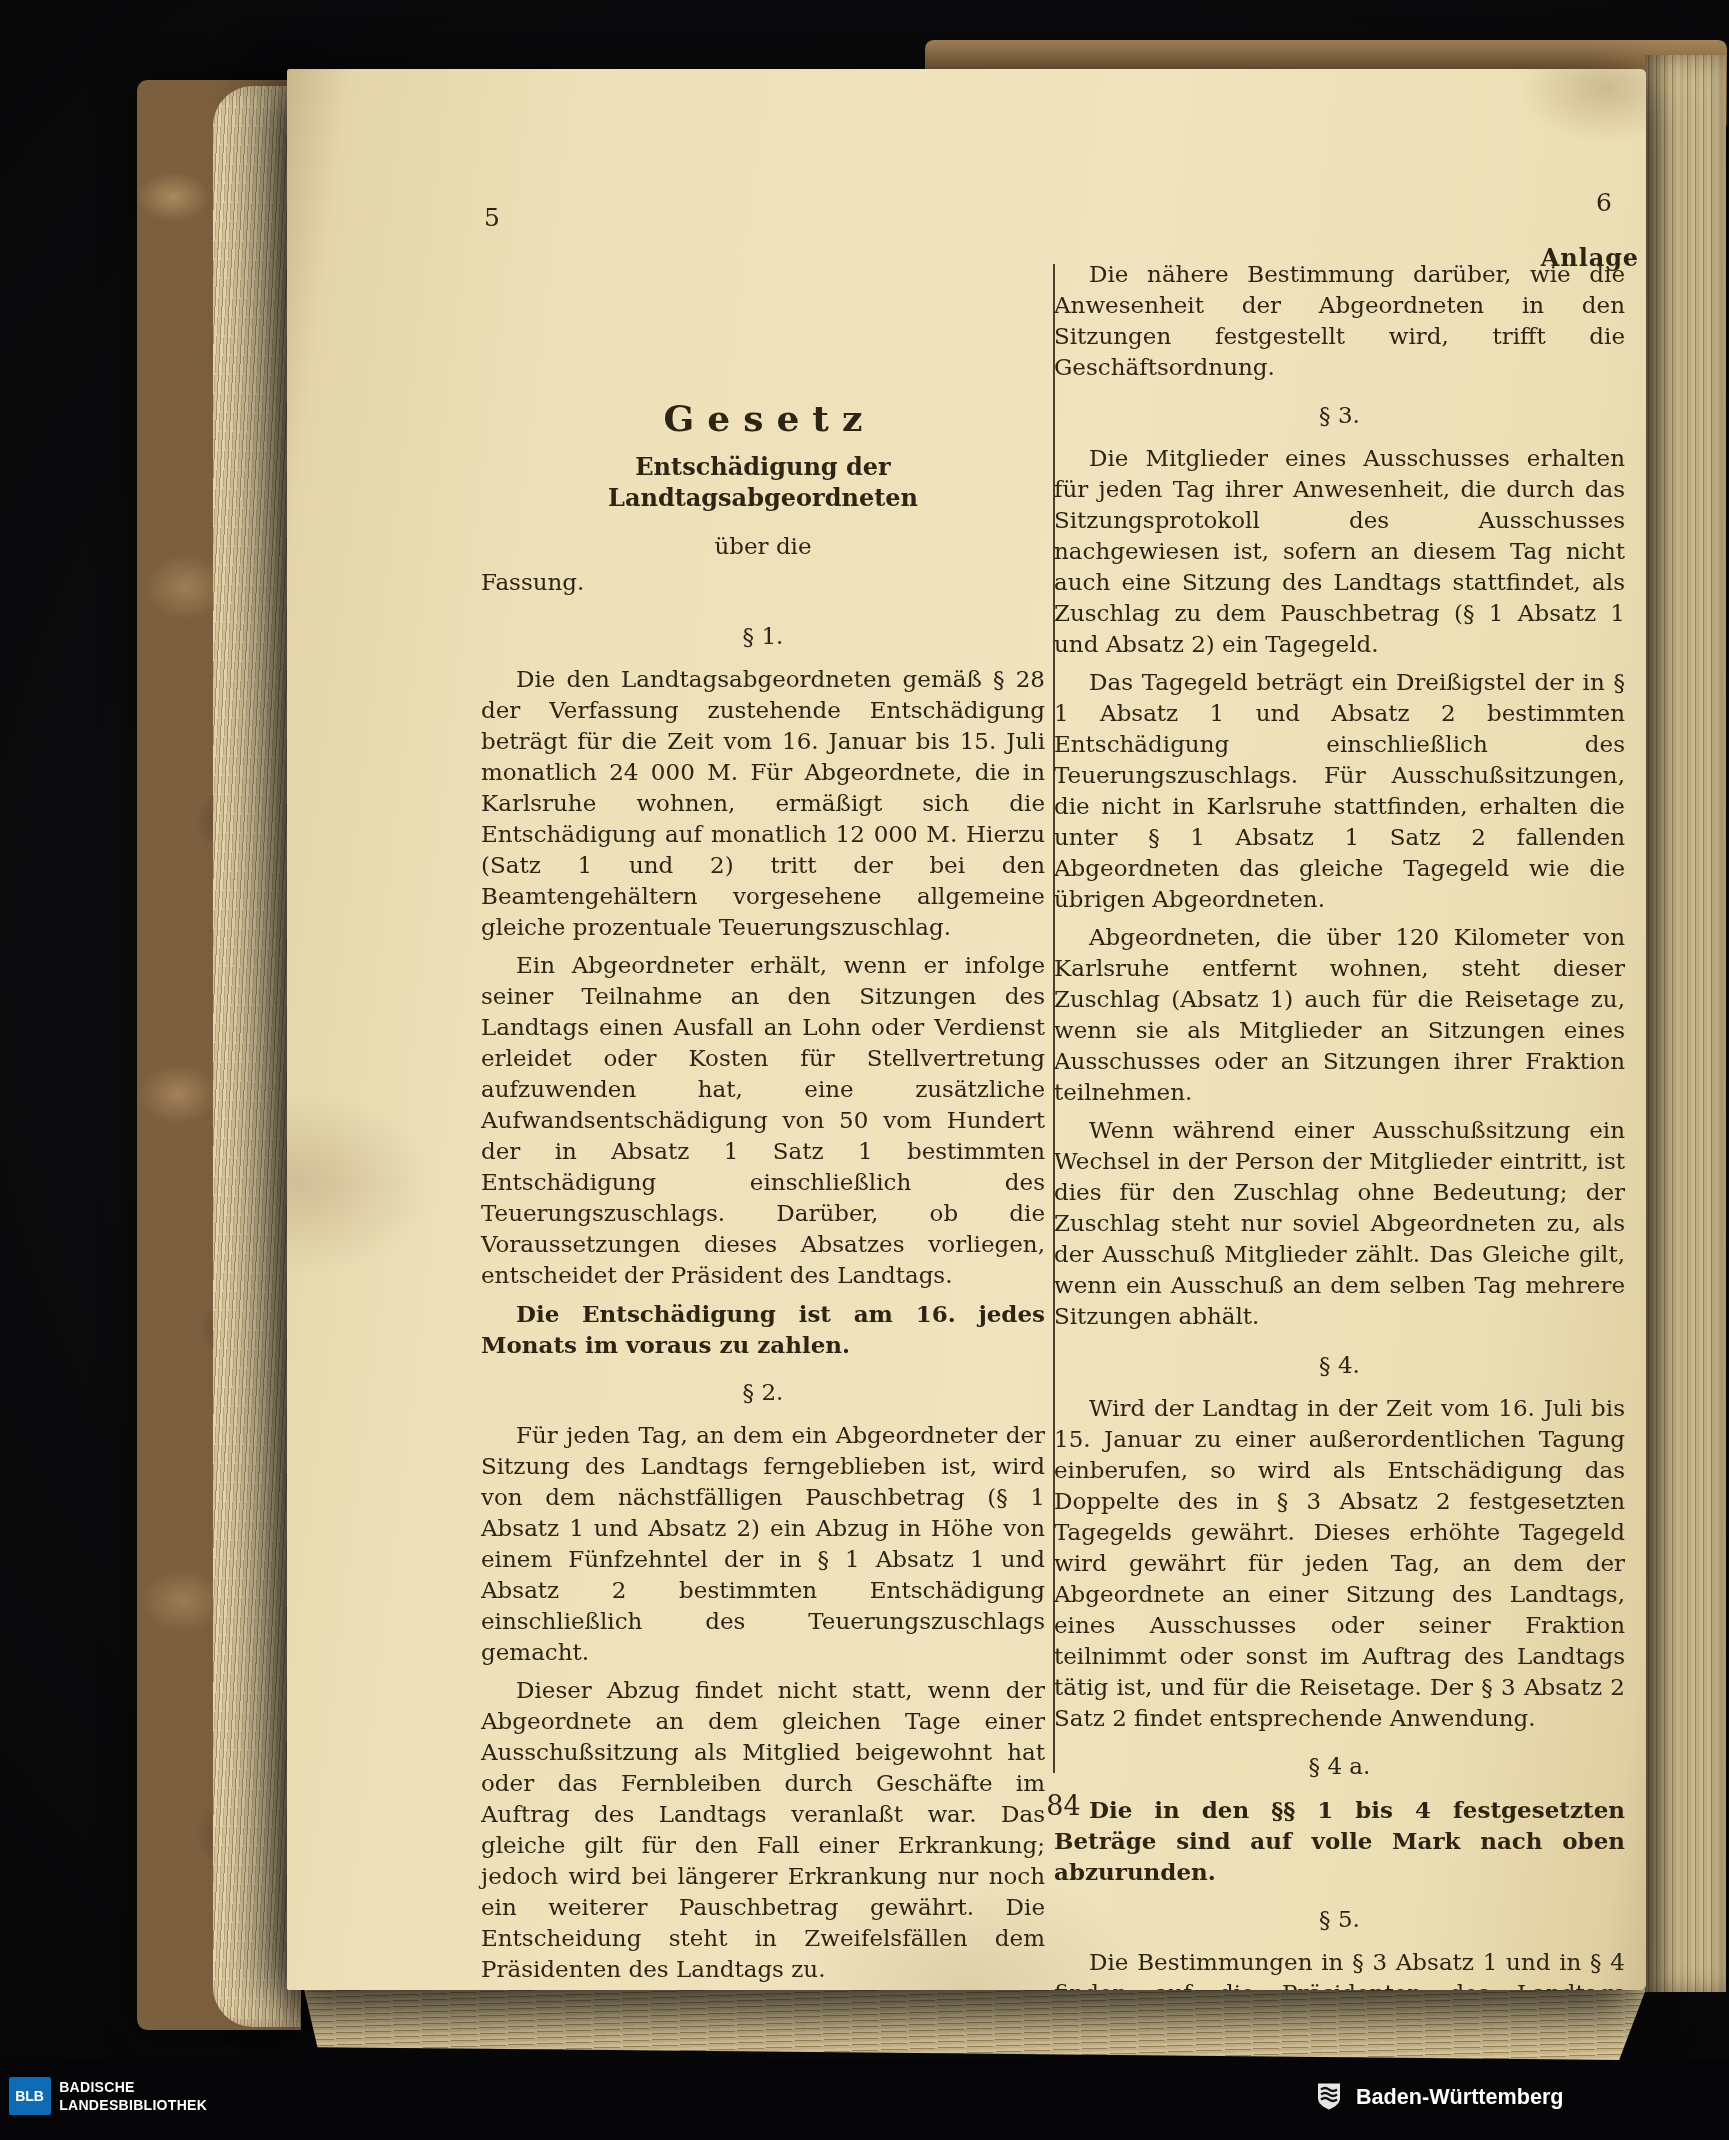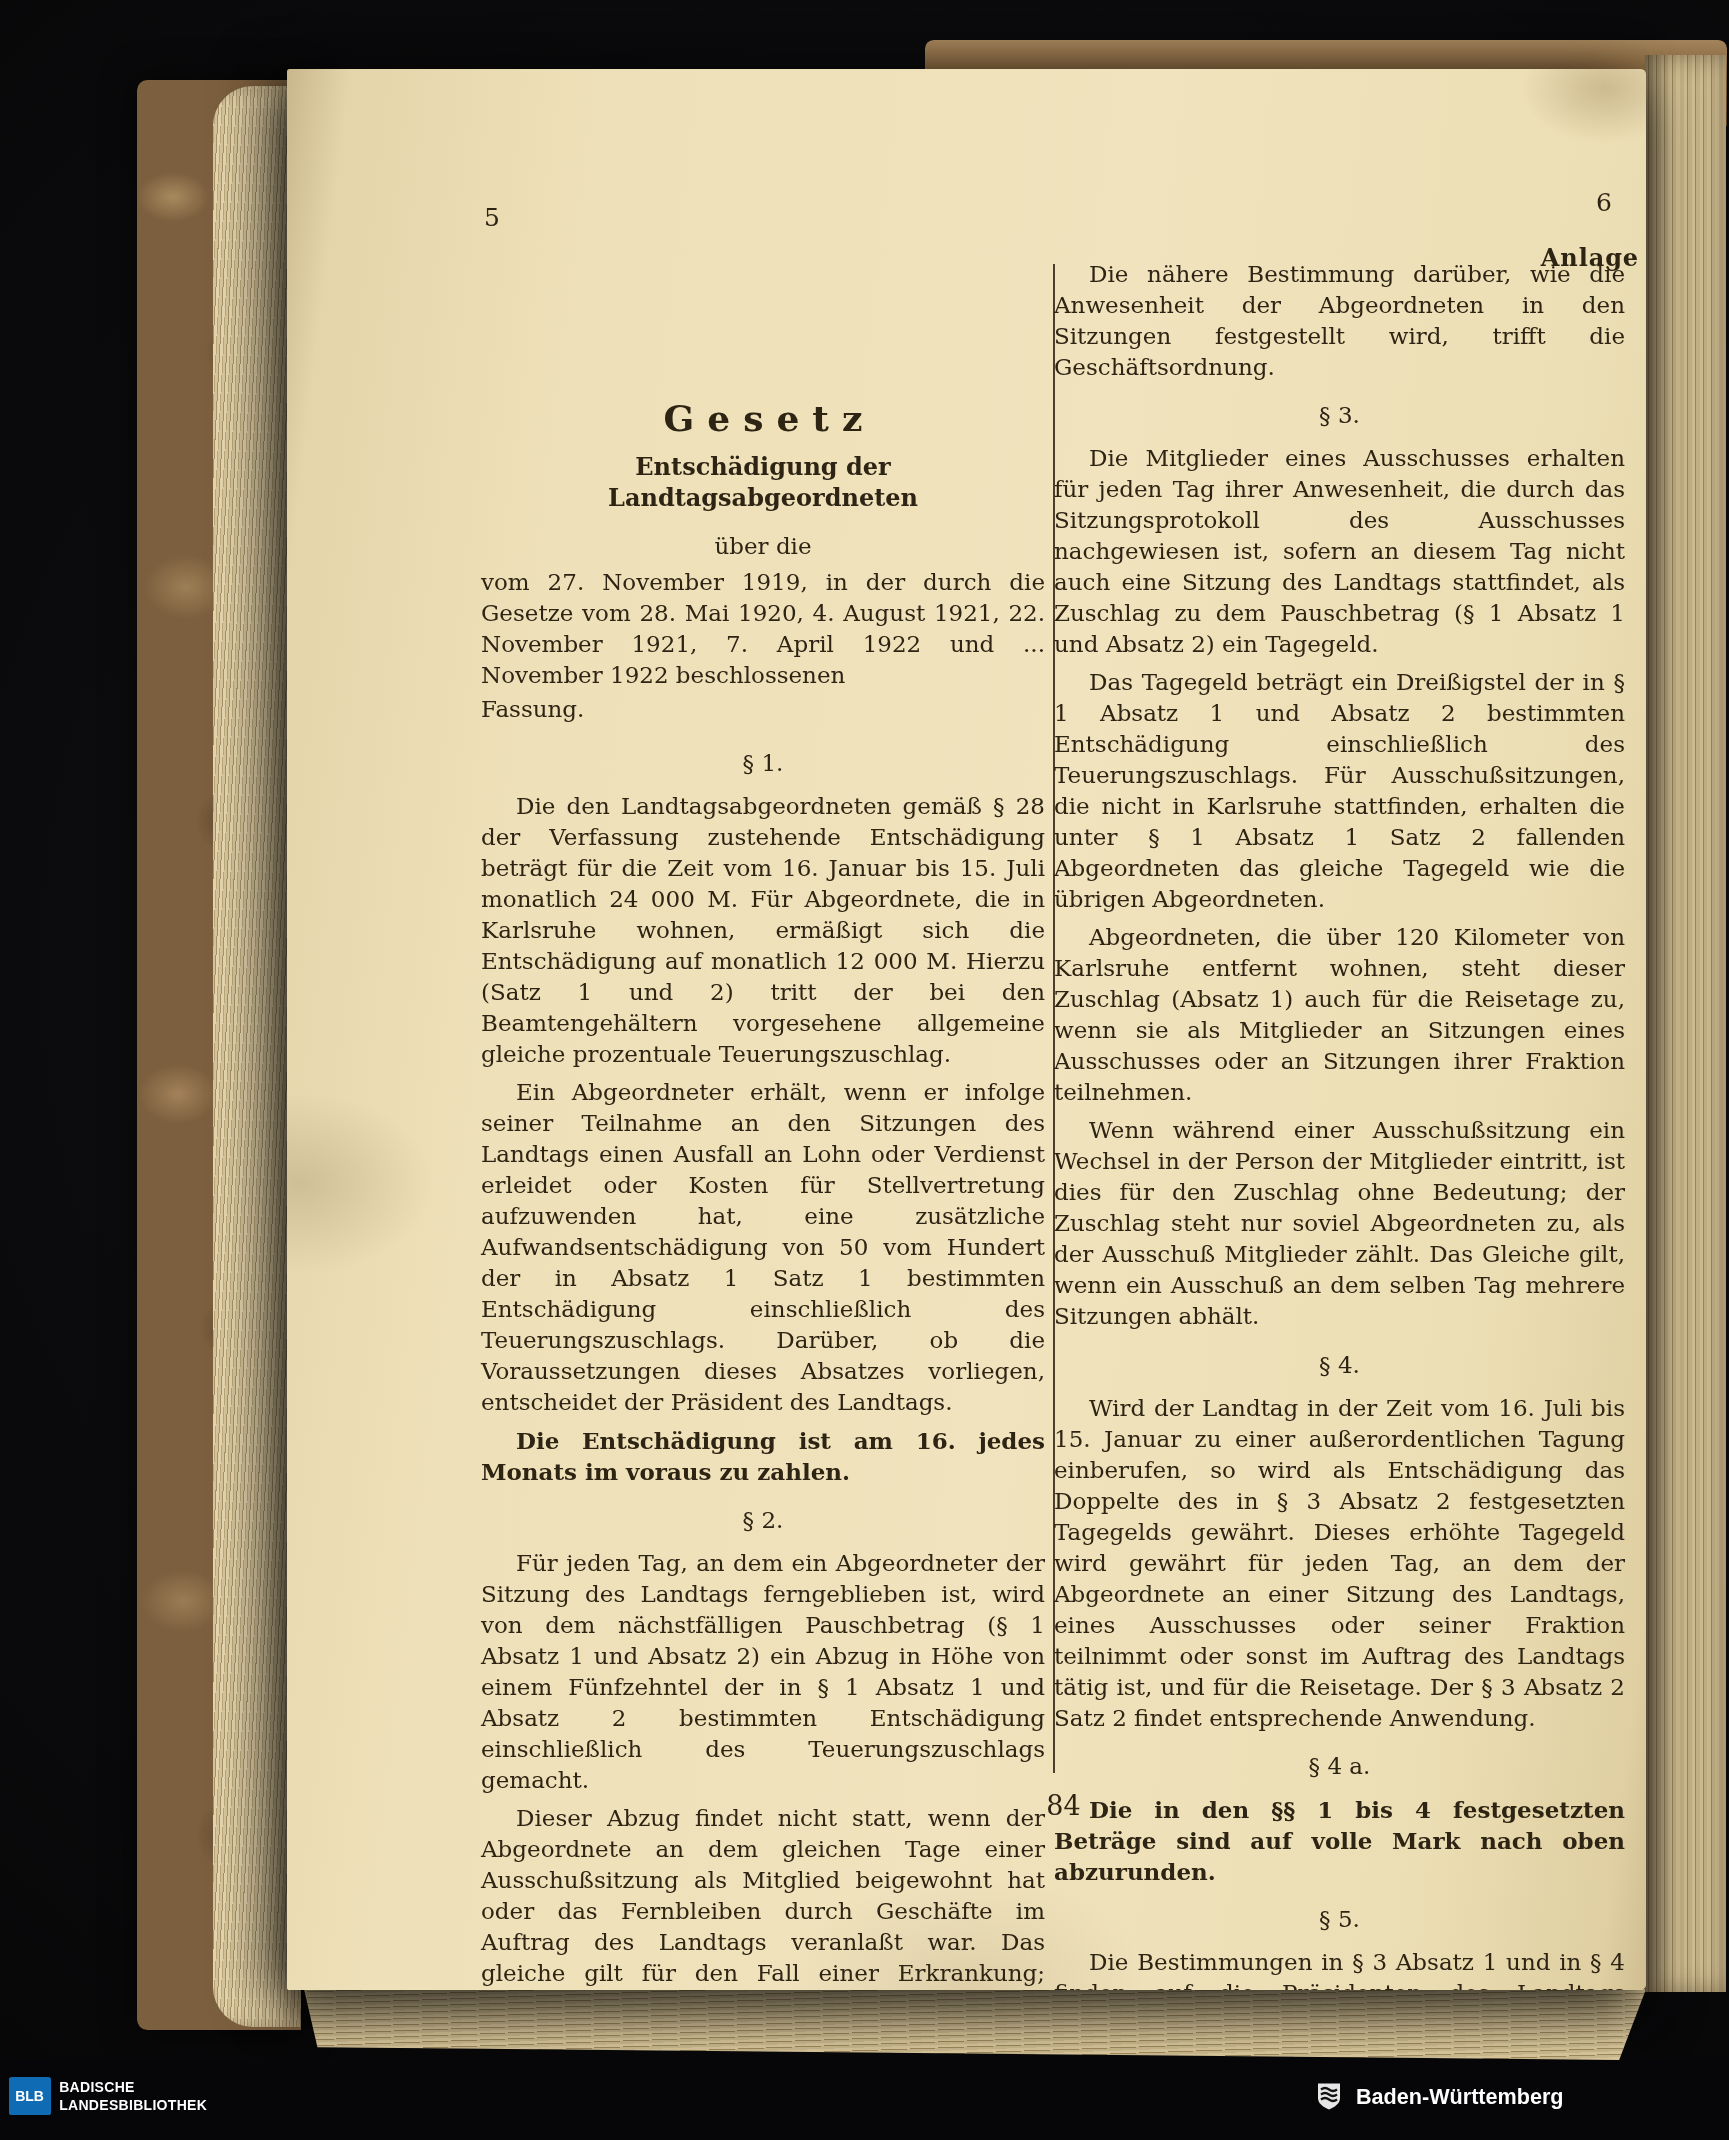--- a/index.html
+++ b/index.html
@@ -87,21 +87,20 @@
 
   <div class="page">
     <div class="pagenum-left">5</div>
     <div class="pagenum-right">6</div>
     <div class="annex">Anlage</div>
     <div class="col-divider"></div>
     <div class="col col-left">
         <div class="blk title">Gesetz</div>
         <div class="blk subtitle-bold">Entschädigung der Landtagsabgeordneten</div>
         <div class="blk subtitle">über die</div>
-        <div class="blk preamble">vom 27. November 1919, in der durch die Gesetze vom 28. Mai 1920, 4. August 1921, 22. November 1921, 7. April 1922 und ... November 1922 beschlossenen</div>
         <div class="blk center">Fassung.</div>
         <div class="blk section">§ 1.</div>
         <div class="blk para">Die den Landtagsabgeordneten gemäß § 28 der Verfassung zustehende Entschädigung beträgt für die Zeit vom 16. Januar bis 15. Juli monatlich 24 000 M. Für Abgeordnete, die in Karlsruhe wohnen, ermäßigt sich die Entschädigung auf monatlich 12 000 M. Hierzu (Satz 1 und 2) tritt der bei den Beamtengehältern vorgesehene allgemeine gleiche prozentuale Teuerungszuschlag.</div>
         <div class="blk para">Ein Abgeordneter erhält, wenn er infolge seiner Teilnahme an den Sitzungen des Landtags einen Ausfall an Lohn oder Verdienst erleidet oder Kosten für Stellvertretung aufzuwenden hat, eine zusätzliche Aufwandsentschädigung von 50 vom Hundert der in Absatz 1 Satz 1 bestimmten Entschädigung einschließlich des Teuerungszuschlags. Darüber, ob die Voraussetzungen dieses Absatzes vorliegen, entscheidet der Präsident des Landtags.</div>
         <div class="blk para-bold">Die Entschädigung ist am 16. jedes Monats im voraus zu zahlen.</div>
         <div class="blk section">§ 2.</div>
         <div class="blk para">Für jeden Tag, an dem ein Abgeordneter der Sitzung des Landtags ferngeblieben ist, wird von dem nächstfälligen Pauschbetrag (§ 1 Absatz 1 und Absatz 2) ein Abzug in Höhe von einem Fünfzehntel der in § 1 Absatz 1 und Absatz 2 bestimmten Entschädigung einschließlich des Teuerungszuschlags gemacht.</div>
         <div class="blk para">Dieser Abzug findet nicht statt, wenn der Abgeordnete an dem gleichen Tage einer Ausschußsitzung als Mitglied beigewohnt hat oder das Fernbleiben durch Geschäfte im Auftrag des Landtags veranlaßt war. Das gleiche gilt für den Fall einer Erkrankung; jedoch wird bei längerer Erkrankung nur noch ein weiterer Pauschbetrag gewährt. Die Entscheidung steht in Zweifelsfällen dem Präsidenten des Landtags zu.</div>
       </div>
     <div class="col col-right">

